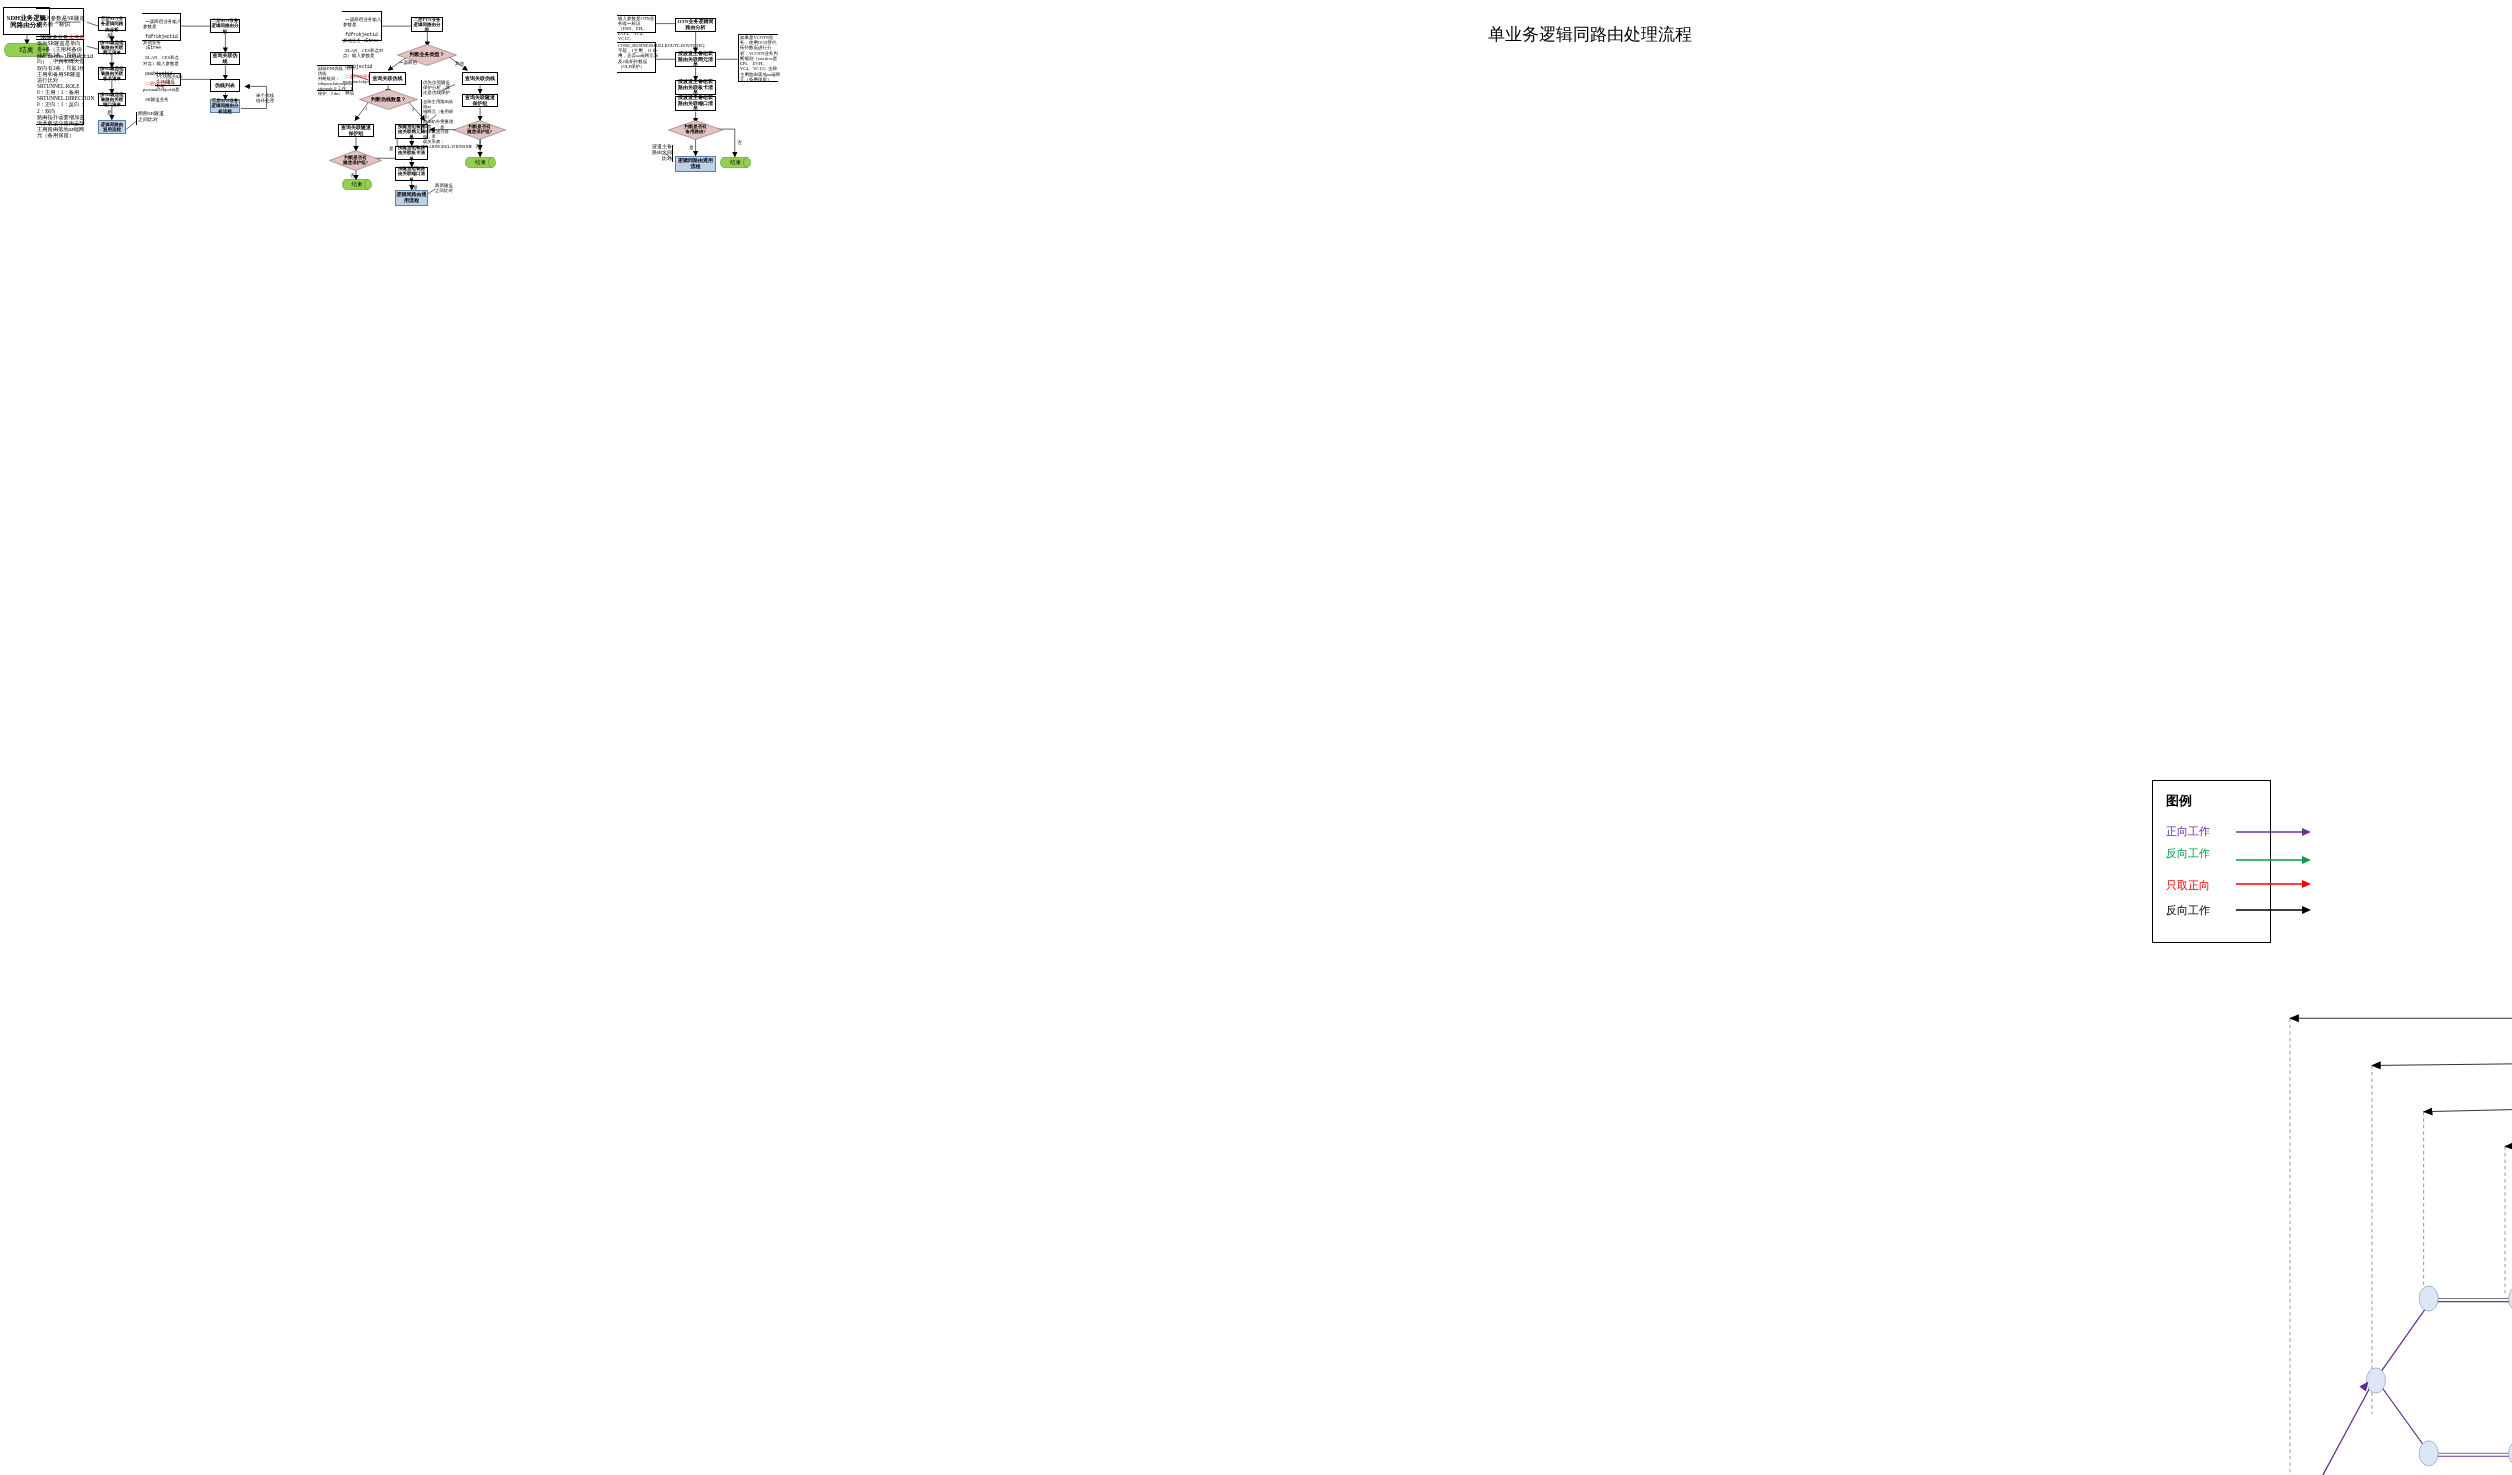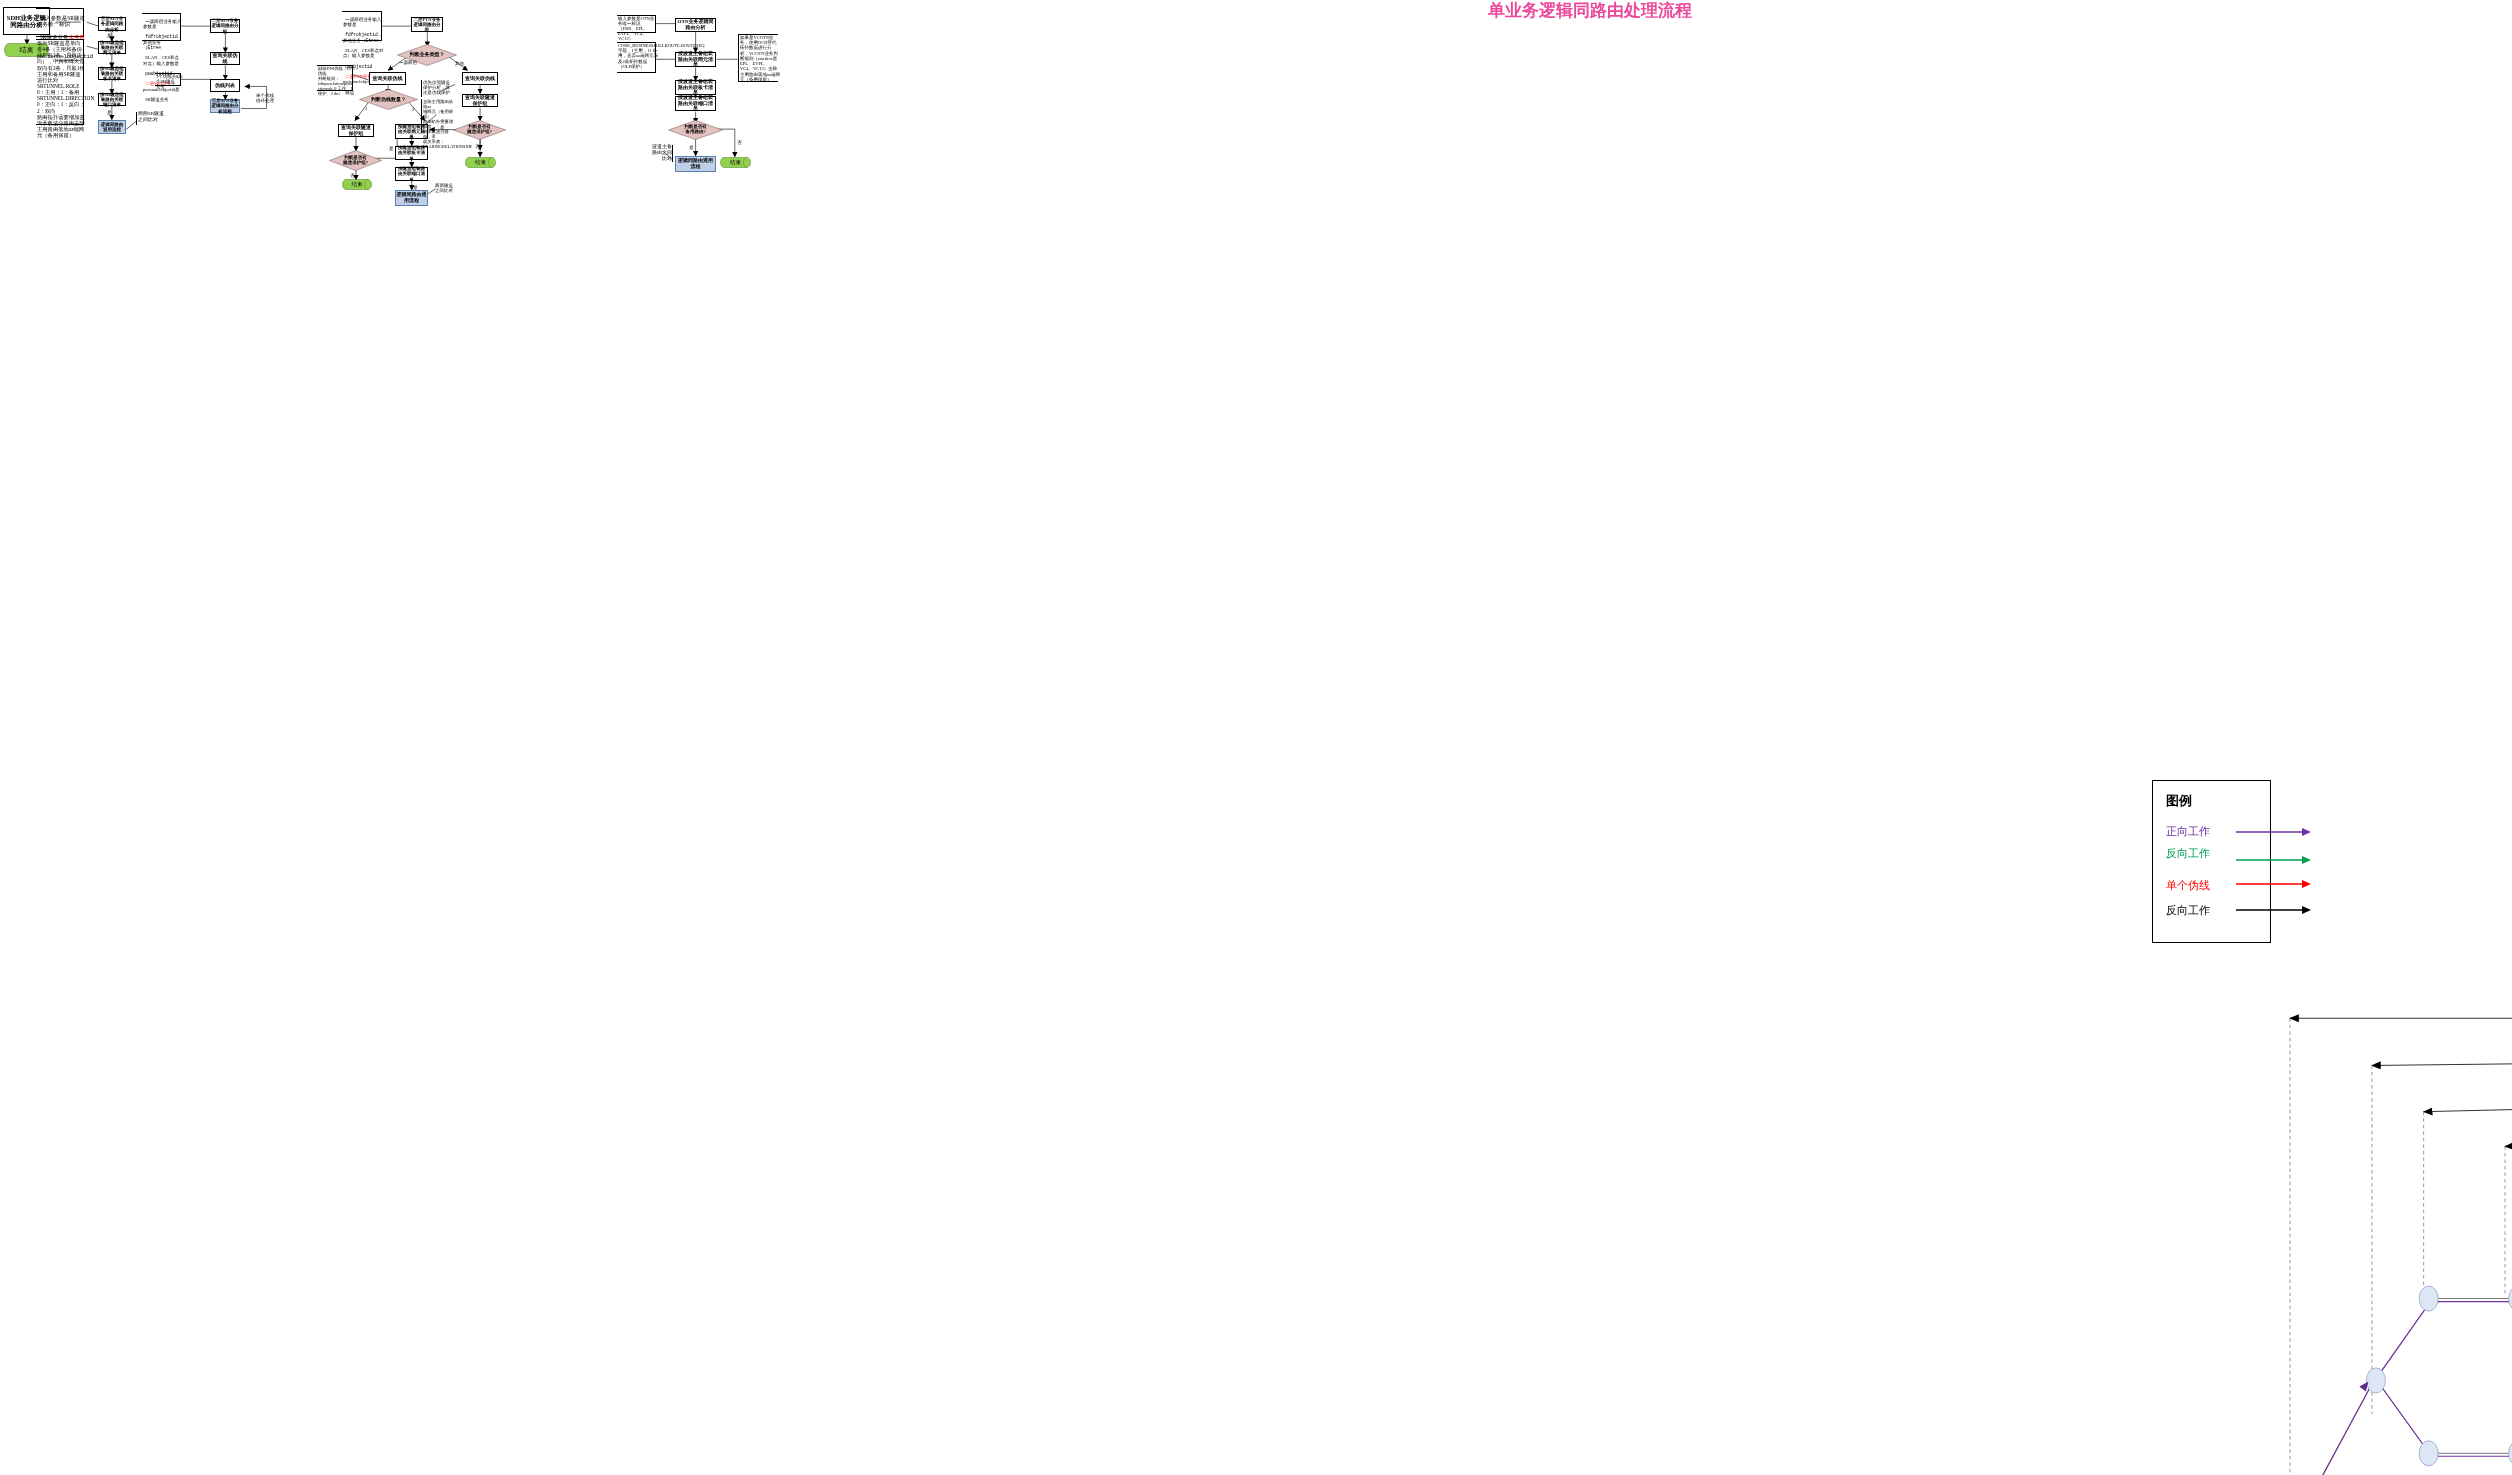--- a/index.html
+++ b/index.html
@@ -29,21 +29,21 @@
   .note-brk{position:absolute;box-sizing:border-box;border:0.5px solid #000;
         border-left:none;}
   .note-brk-l{position:absolute;box-sizing:border-box;border:0.5px solid #000;
         border-right:none;}
   .note-bar{position:absolute;background:#000;width:0.5px;}
 
   .edge-lbl{position:absolute;font-family:"Liberation Serif",serif;color:#000;
         white-space:nowrap;}
   .edge-lbl.vert{writing-mode:vertical-rl;}
 
-  .title{position:absolute;color:#ec4899;font-weight:bold;white-space:nowrap;}
+  .title{position:absolute;color:#000000;font-weight:normal;white-space:nowrap;margin-top:24px;}
   .red{color:#ff0000;}
 
   
   .legend{position:absolute;border:0.5px solid #000;background:#fff;box-sizing:border-box;}
   .legend-title{position:absolute;font-weight:bold;}
   .legend-row-lbl{position:absolute;white-space:nowrap;}
 
   
   .topo{position:absolute;}
 </style>
@@ -360,21 +360,21 @@
   <line x1="0" y1="8" x2="138" y2="8" stroke="#7030a0" stroke-width="3"></line>
   <polygon points="132,0 150,8 132,16" fill="#7030a0"></polygon>
 </svg>
 
 <div class="legend-row-lbl" style="left:2166px;top:846px;font-size:11px;color:#00a050;">反向工作</div>
 <svg style="position:absolute;left:2236px;top:856px;" width="75" height="8" viewBox="0 0 150 16" xmlns="http://www.w3.org/2000/svg">
   <line x1="0" y1="8" x2="138" y2="8" stroke="#00a050" stroke-width="3"></line>
   <polygon points="132,0 150,8 132,16" fill="#00a050"></polygon>
 </svg>
 
-<div class="legend-row-lbl" style="left:2166px;top:878px;font-size:11px;color:#ff0000;">单个伪线</div>
+<div class="legend-row-lbl" style="left:2166px;top:878px;font-size:11px;color:#ff0000;">只取正向</div>
 <svg style="position:absolute;left:2236px;top:880px;" width="75" height="8" viewBox="0 0 150 16" xmlns="http://www.w3.org/2000/svg">
   <line x1="0" y1="8" x2="138" y2="8" stroke="#ff0000" stroke-width="3"></line>
   <polygon points="132,0 150,8 132,16" fill="#ff0000"></polygon>
 </svg>
 
 <div class="legend-row-lbl" style="left:2166px;top:903px;font-size:11px;color:#000000;">反向工作</div>
 <svg style="position:absolute;left:2236px;top:906px;" width="75" height="8" viewBox="0 0 150 16" xmlns="http://www.w3.org/2000/svg">
   <line x1="0" y1="8" x2="138" y2="8" stroke="#000000" stroke-width="3"></line>
   <polygon points="132,0 150,8 132,16" fill="#000000"></polygon>
 </svg>

